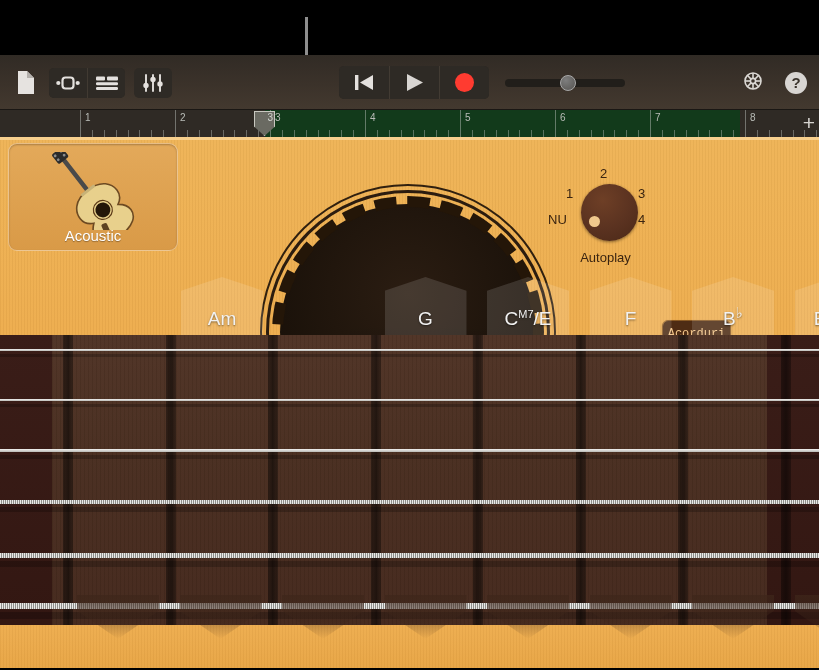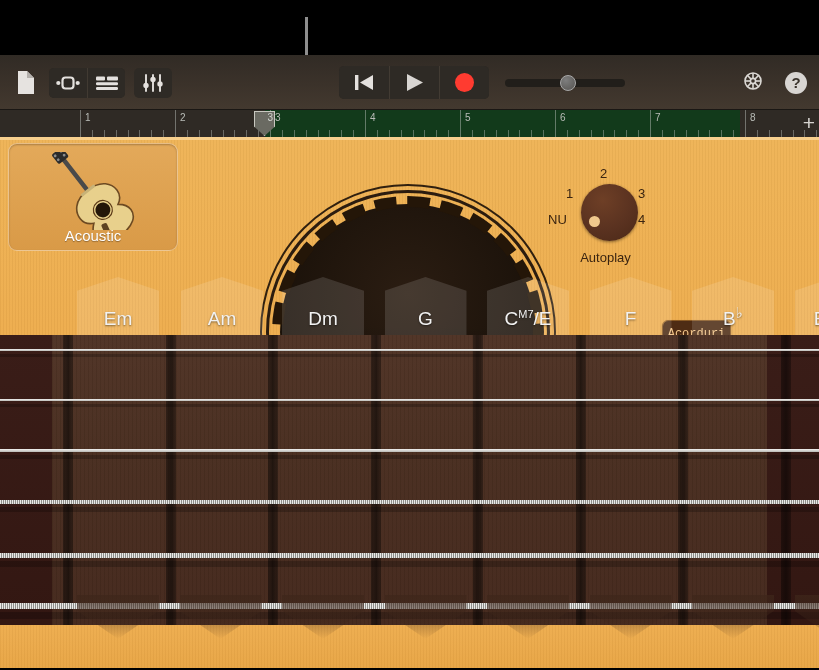--- a/index.html
+++ b/index.html
@@ -466,28 +466,22 @@
       <div class="knob-lbl" style="left:90px; top:48px;">4</div>
       <div class="ap-title">Autoplay</div>
     </div>
 
     <div class="cn-toggle">
       <div class="cn-opt cn-on">Acorduri</div>
       <div class="cn-opt cn-off">Note</div>
     </div>
 
     <div class="chord-strip" id="chord-strip">
-        <div class="chord" style="left: 77px;">
-          <span>Em</span>
-        </div>
         <div class="chord" style="left: 181px;">
           <span>Am</span>
-        </div>
-        <div class="chord" style="left: 282px;">
-          <span>Dm</span>
         </div>
         <div class="chord" style="left: 384.5px;">
           <span>G</span>
         </div>
         <div class="chord" style="left: 487px;">
           <span>C<sup>M7</sup>/E</span>
         </div>
         <div class="chord" style="left: 589.5px;">
           <span>F</span>
         </div>

